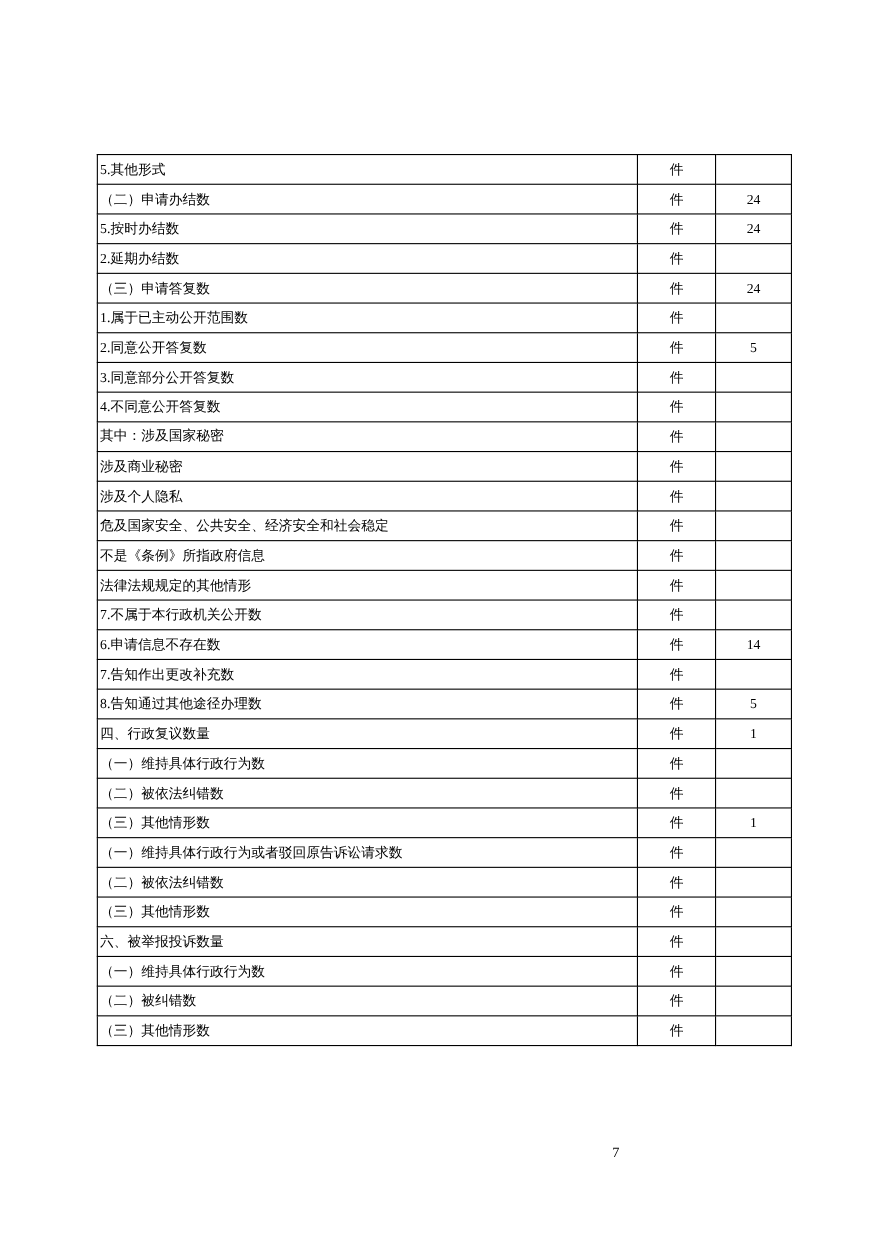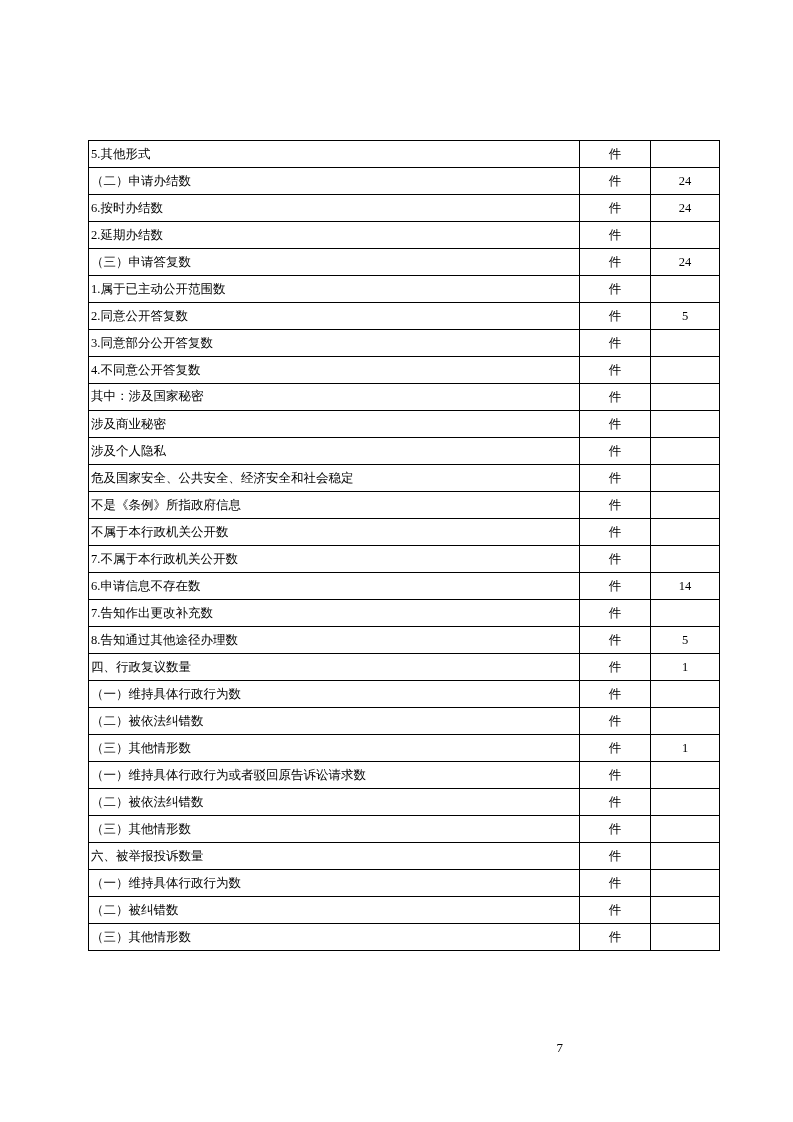--- a/index.html
+++ b/index.html
@@ -83,21 +83,21 @@
             <td class="c-label ind3">5.其他形式</td>
             <td class="c-unit">件</td>
             <td class="c-value"></td>
           </tr>
           <tr>
             <td class="c-label ind2">（二）申请办结数</td>
             <td class="c-unit">件</td>
             <td class="c-value">24</td>
           </tr>
           <tr>
-            <td class="c-label ind3">6.按时办结数</td>
+            <td class="c-label ind3">5.按时办结数</td>
             <td class="c-unit">件</td>
             <td class="c-value">24</td>
           </tr>
           <tr>
             <td class="c-label ind3">2.延期办结数</td>
             <td class="c-unit">件</td>
             <td class="c-value"></td>
           </tr>
           <tr>
             <td class="c-label ind2">（三）申请答复数</td>
@@ -143,21 +143,21 @@
             <td class="c-label ind5">危及国家安全、公共安全、经济安全和社会稳定</td>
             <td class="c-unit">件</td>
             <td class="c-value"></td>
           </tr>
           <tr>
             <td class="c-label ind5">不是《条例》所指政府信息</td>
             <td class="c-unit">件</td>
             <td class="c-value"></td>
           </tr>
           <tr>
-            <td class="c-label ind5">不属于本行政机关公开数</td>
+            <td class="c-label ind5">法律法规规定的其他情形</td>
             <td class="c-unit">件</td>
             <td class="c-value"></td>
           </tr>
           <tr>
             <td class="c-label ind3">7.不属于本行政机关公开数</td>
             <td class="c-unit">件</td>
             <td class="c-value"></td>
           </tr>
           <tr>
             <td class="c-label ind3">6.申请信息不存在数</td>

